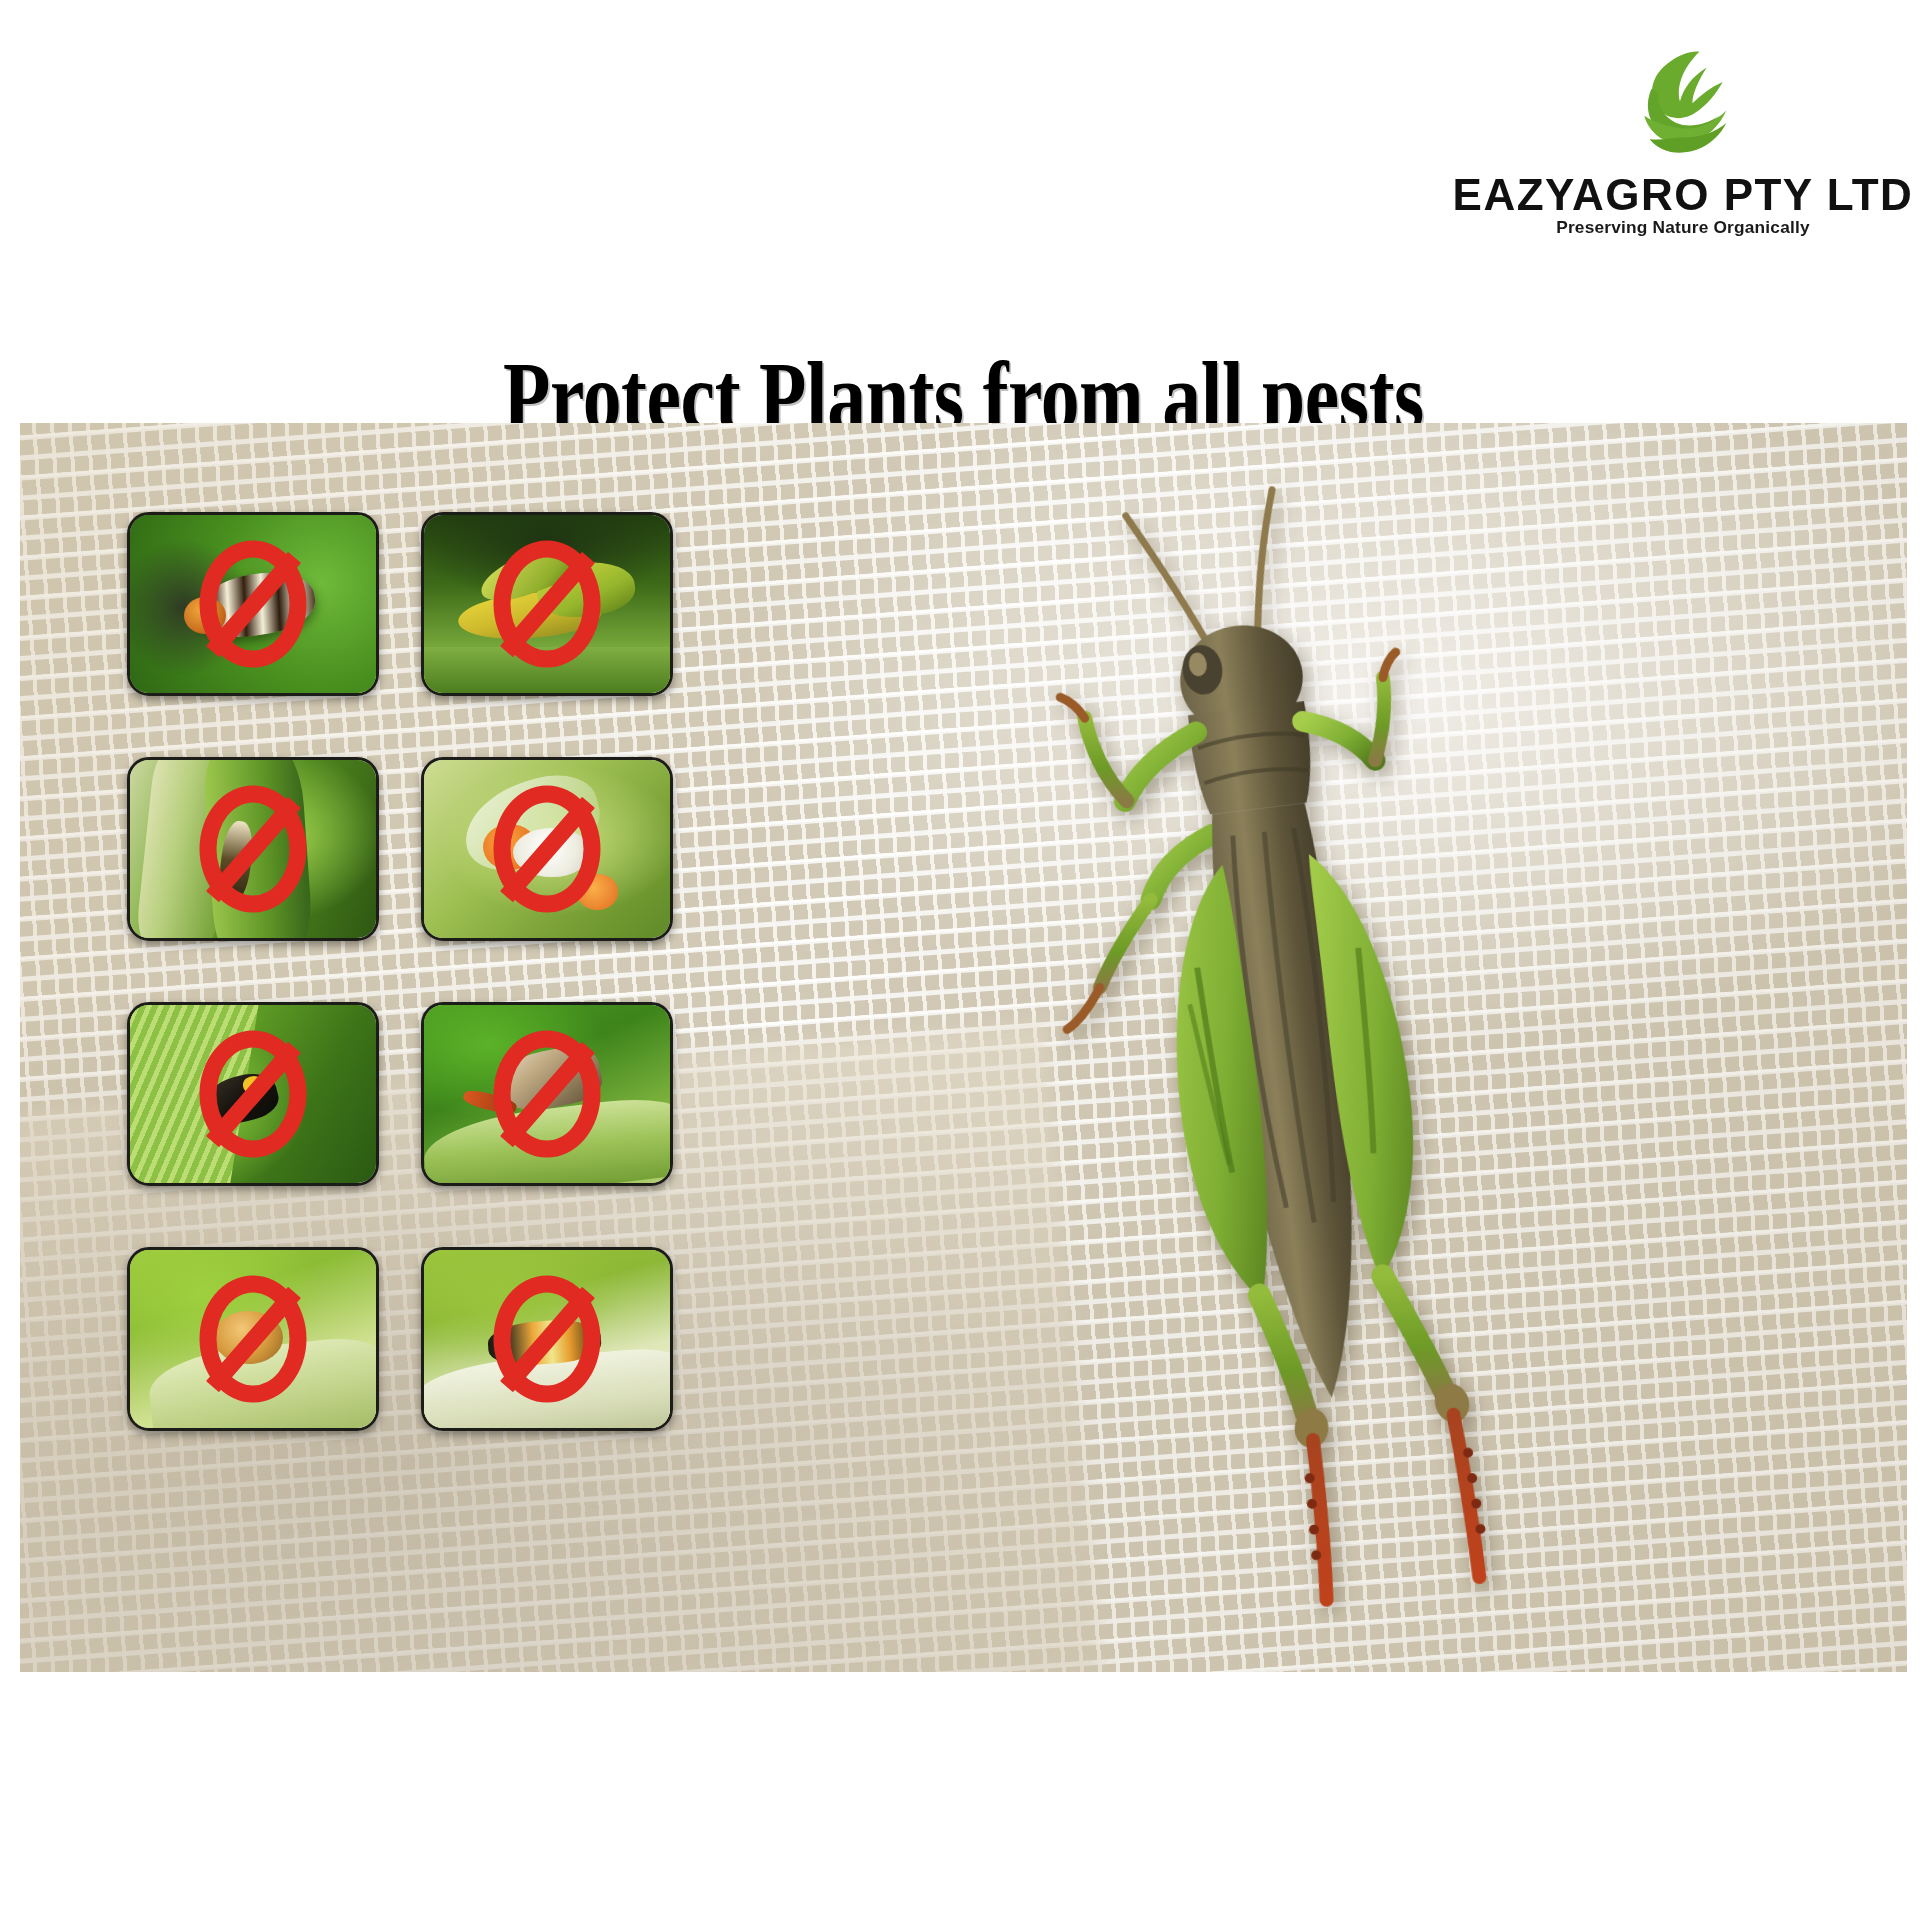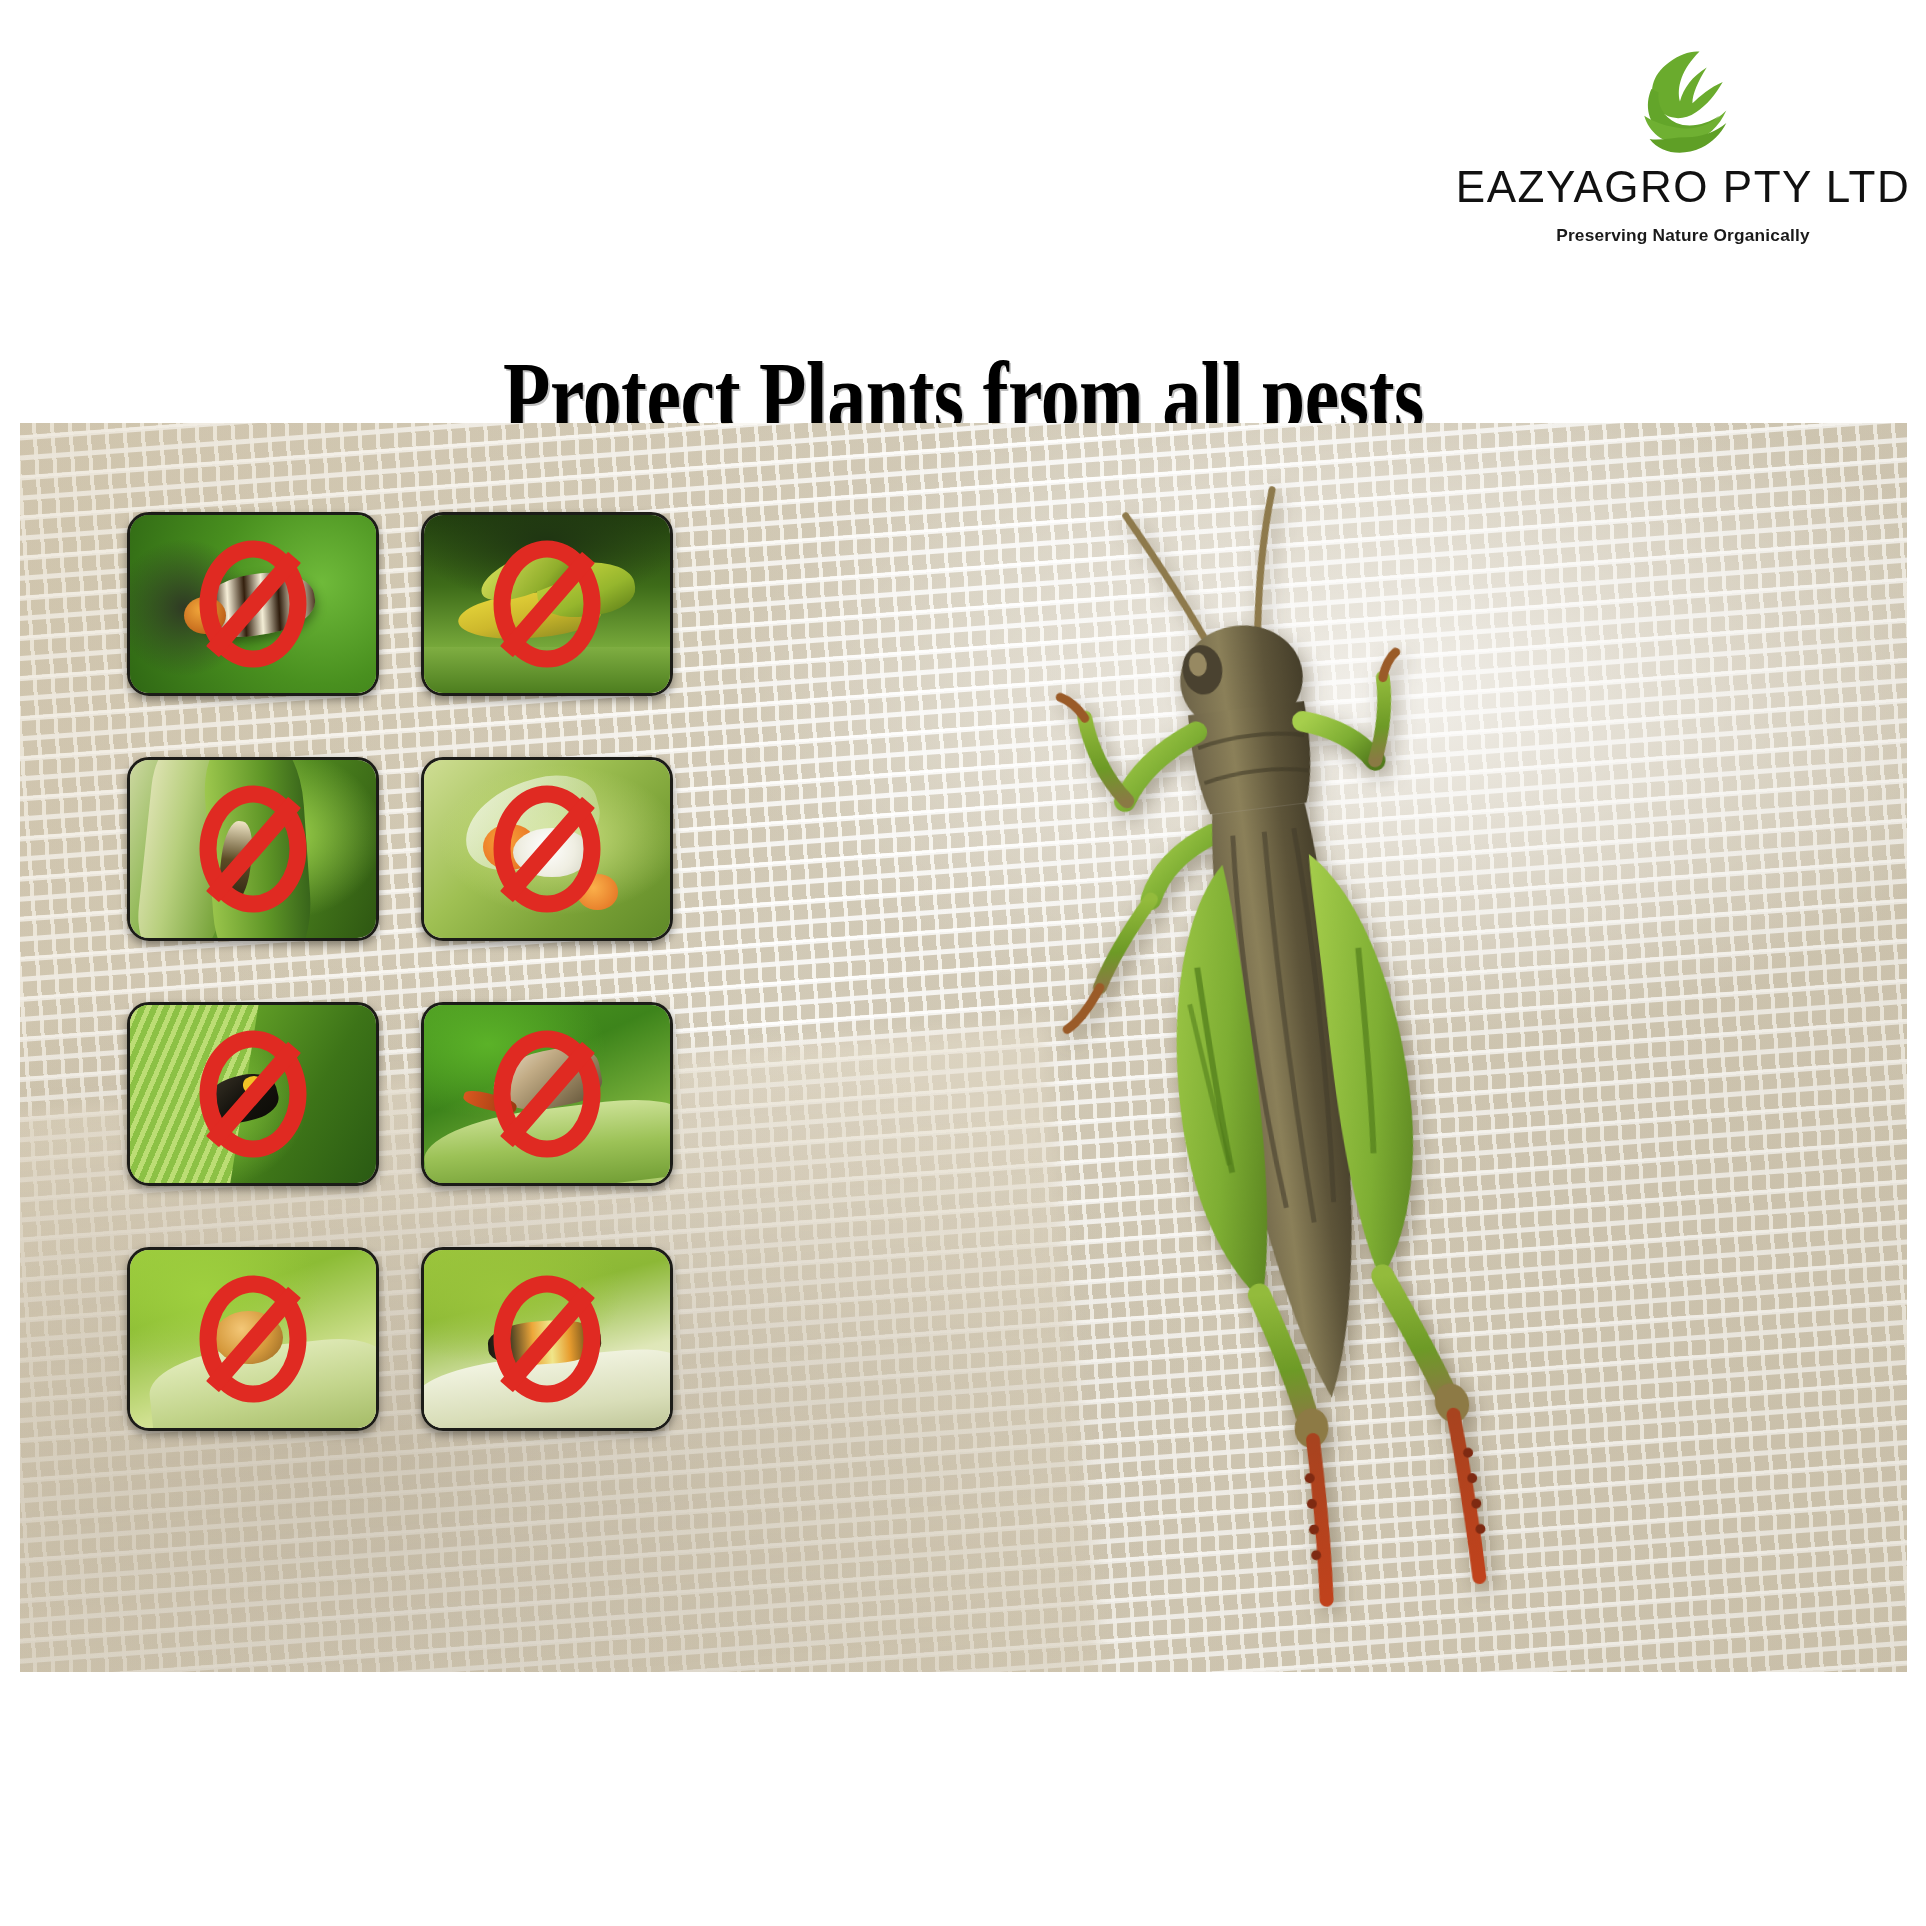--- a/index.html
+++ b/index.html
@@ -18,31 +18,31 @@
     width:436px;
     display:flex;
     flex-direction:column;
     align-items:center;
   }
   #logo-mark{
     width:107px;height:111px;
     display:block;
   }
   #brand-name{
-    margin-top:8px;
+    margin-top:16px;
     font-family:"Liberation Sans", sans-serif;
-    font-weight:400;
+    font-weight:700;
     font-size:44px;
     letter-spacing:1.5px;
     color:#111111;
     white-space:nowrap;
     line-height:1;
   }
   #brand-tagline{
-    margin-top:16px;
+    margin-top:0;
     font-family:"Liberation Sans", sans-serif;
     font-weight:700;
     font-size:17.3px;
     letter-spacing:0.2px;
     color:#1a1a1a;
     white-space:nowrap;
   }
 
   
   #headline{

